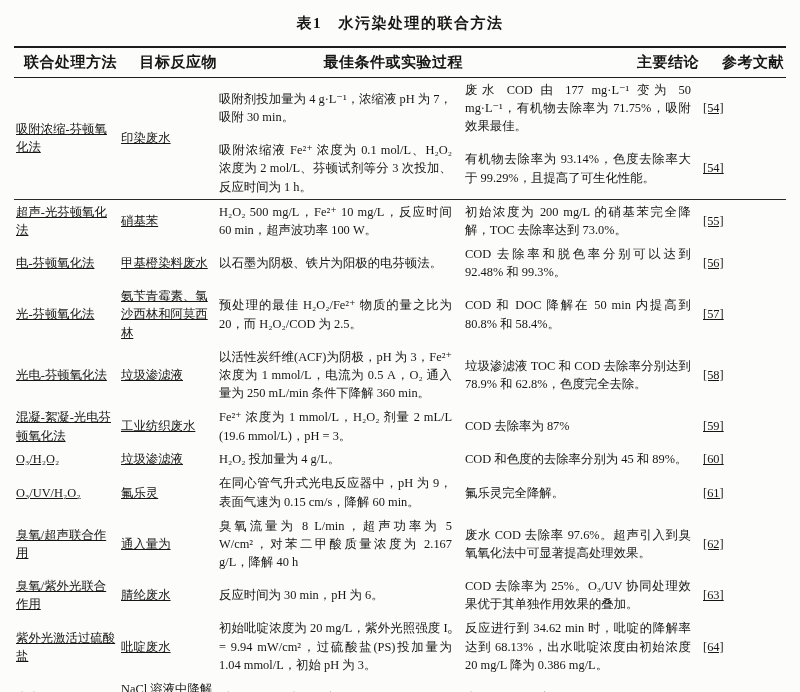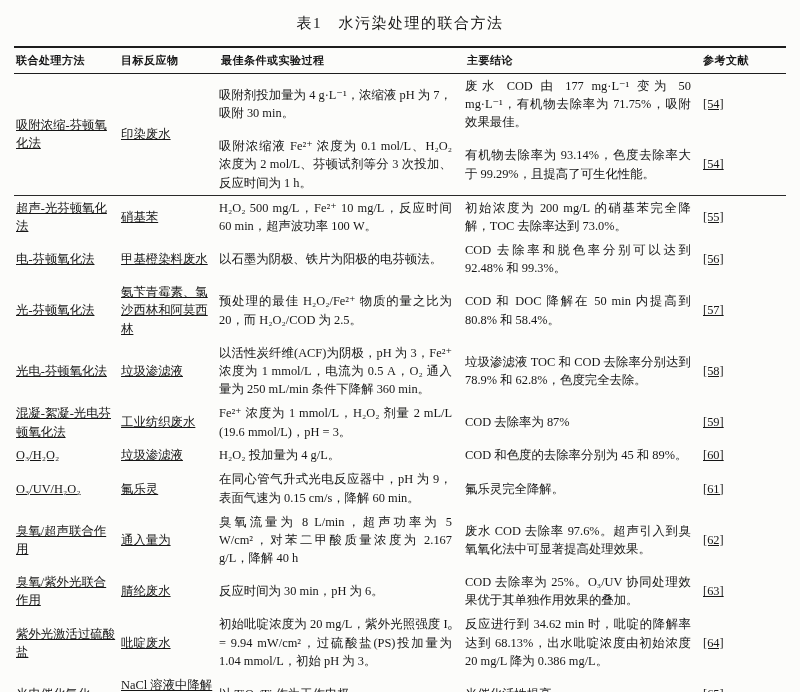--- a/index.html
+++ b/index.html
@@ -2,33 +2,33 @@
 <html><head>
 <meta charset="utf-8">
 <style>
   html,body{margin:0;padding:0;}
   body{
     width:800px;height:692px;overflow:hidden;
     background:#fcfcfa;color:#161616;
     font-family:"Liberation Serif","DejaVu Serif",serif;
   }
   .page-title{
-    text-align:center;font-weight:normal;font-size:15px;
+    text-align:center;font-weight:bold;font-size:15px;
     padding-top:14px;letter-spacing:1.5px;
   }
   table.data-table{
     border-collapse:collapse;table-layout:fixed;
     width:772px;margin:13px auto 0;
     border-top:2.5px solid #1d1d1d;border-bottom:2.5px solid #1d1d1d;
     font-size:12.4px;
   }
   thead th{
     border-bottom:1.5px solid #1d1d1d;
-    font-weight:bold;font-size:11px;
-    padding:5px 2px;text-align:left;letter-spacing:0.5px;
+    font-weight:bold;font-size:15px;
+    padding:5px 2px;text-align:right;letter-spacing:0.5px;
   }
   tbody td{
     vertical-align:middle;line-height:1.48;
     padding:2.5px 0 3px;
   }
   td.c-method,td.c-target,td.c-ref{text-align:left;padding-left:2px;padding-right:2px;text-decoration:underline;}
   td.c-cond{text-align:justify;padding-right:13px;}
   td.c-concl{text-align:justify;padding-right:10px;margin-left:26px;}
   tr.sep td{border-top:1.2px solid #2a2a2a;}
 </style>

